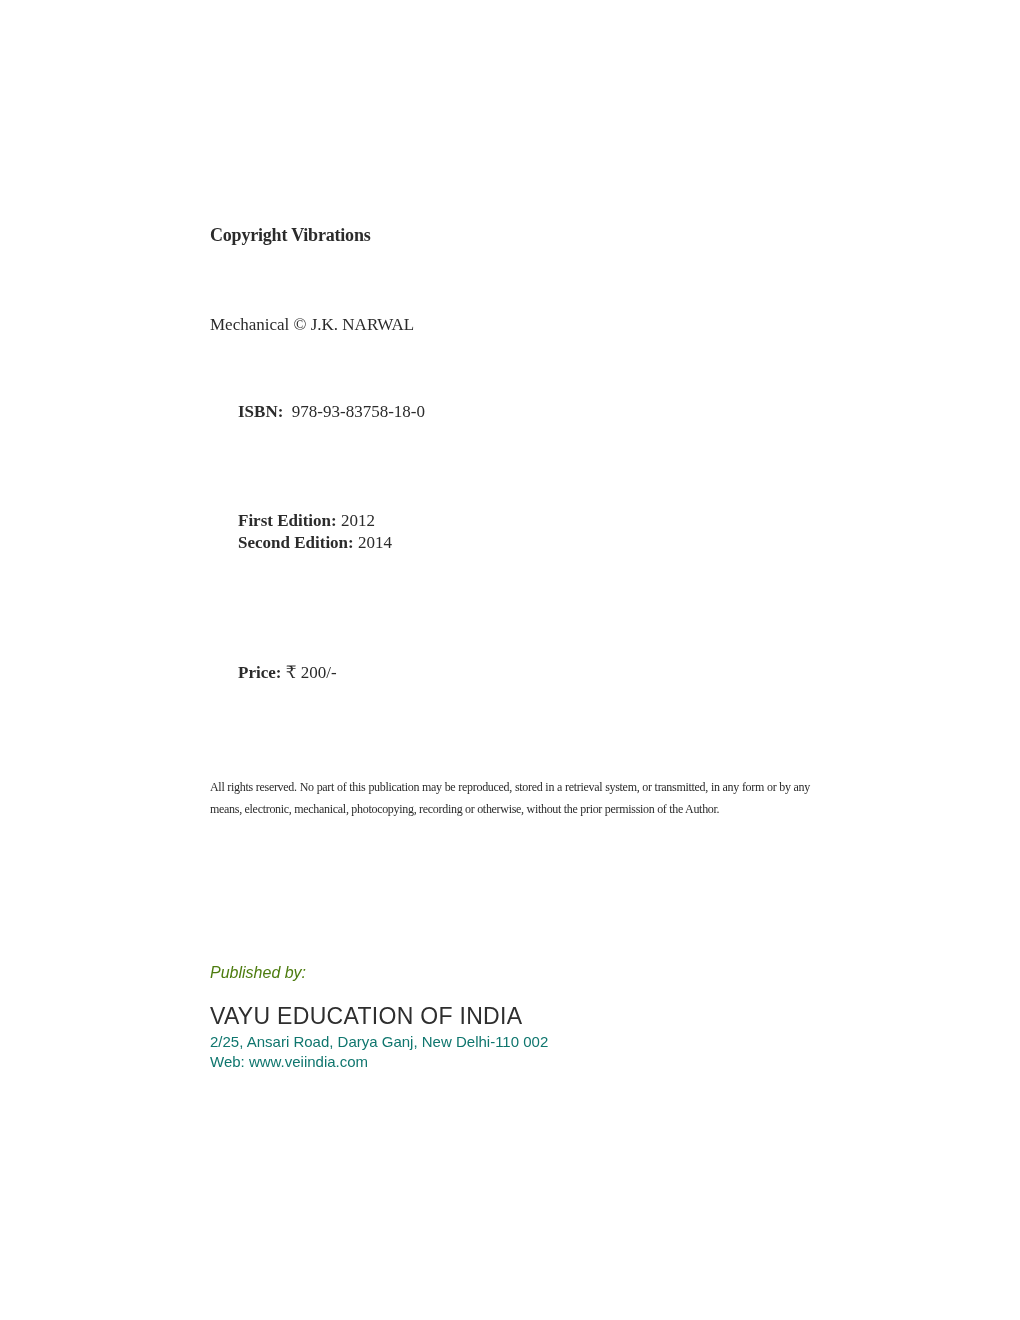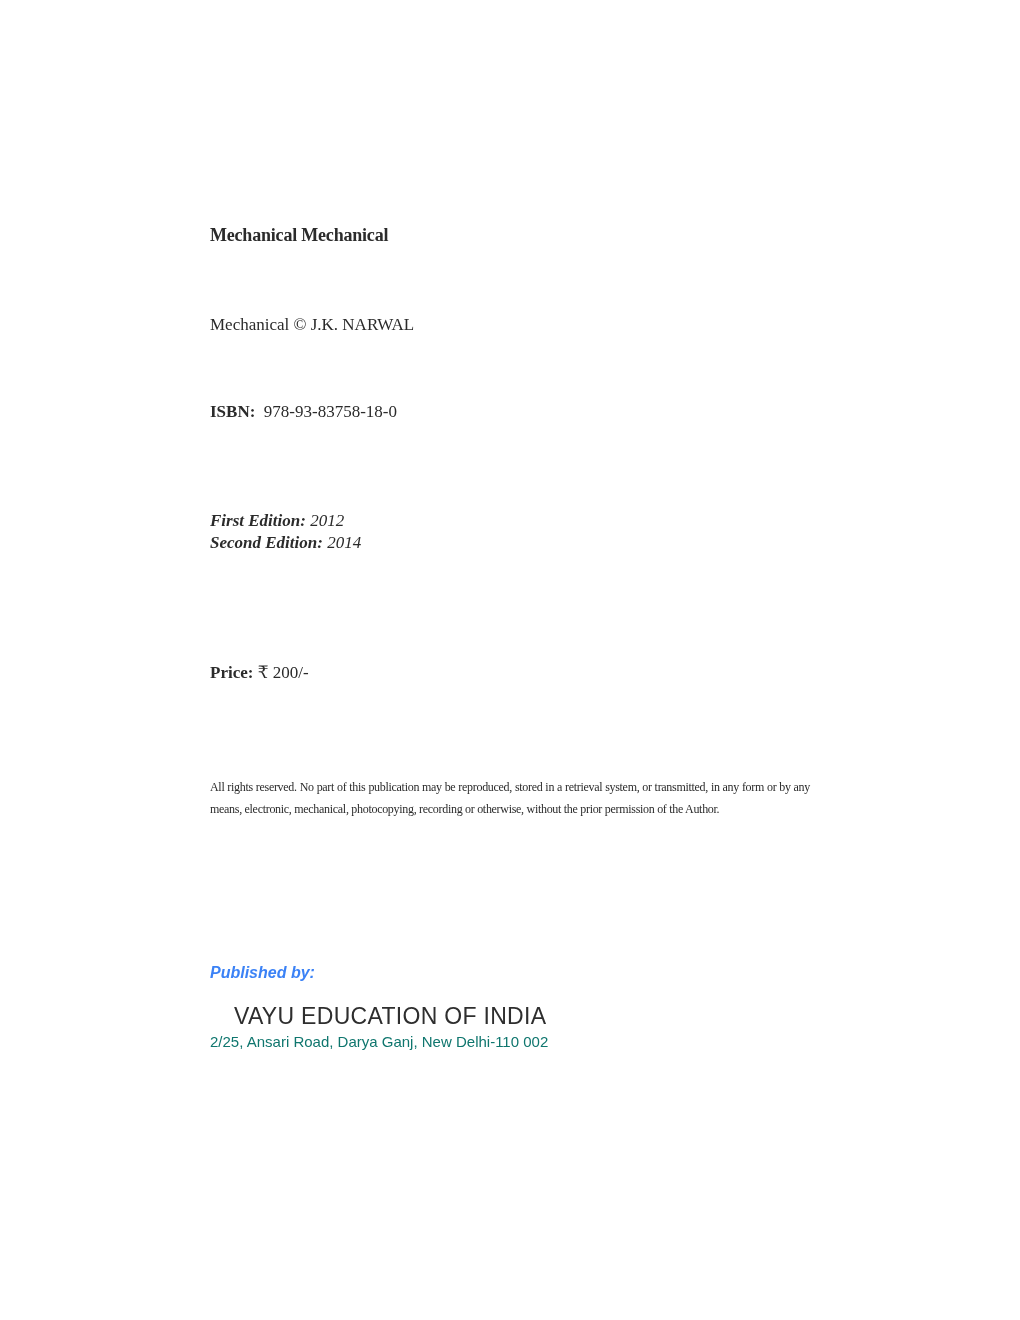--- a/index.html
+++ b/index.html
@@ -35,67 +35,66 @@
       font-size: 17px;
     }
     .isbn {
       top: 402px;
       font-size: 17px;
     }
     .isbn .label,
     .edition .label,
     .price .label {
       font-weight: bold;
+      margin-left: 28px;
     }
     .editions {
       top: 510px;
       font-size: 17px;
       line-height: 22px;
-      font-style: italic;
     }
     .price {
       top: 662px;
       font-size: 17px;
     }
     .rights {
       top: 776px;
       width: 600px;
       font-size: 12px;
       line-height: 22px;
       text-align: justify;
       letter-spacing: -0.3px;
     }
     .published-by {
       top: 964px;
       font-size: 16px;
-      font-weight: bold;
+      font-weight: normal;
       font-style: italic;
-      color: #3b82f6;
+      color: #4d7c0f;
     }
     .publisher-name {
       top: 1003px;
       font-size: 23px;
       color: #2e2e2e;
       letter-spacing: 0.3px;
-      margin-left: 24px;
     }
     .publisher-details {
       top: 1032px;
       font-size: 15px;
       line-height: 20px;
       color: #0f766e;
     }
     .publisher-details div {
       white-space: nowrap;
     }
   </style>
 </head>
 <body>
 
-<div class="abs serif title">Mechanical Mechanical</div>
+<div class="abs serif title">Copyright Vibrations</div>
 
 <div class="abs serif copyright">Mechanical © J.K. NARWAL</div>
 
 <div class="abs serif isbn">
   <span class="label">ISBN:</span>&nbsp;
   <span>978-93-83758-18-0</span>
 </div>
 
 <div class="abs serif editions">
   <div class="edition">
@@ -114,13 +113,14 @@
 </div>
 
 <div class="abs serif rights">All rights reserved. No part of this publication may be reproduced, stored in a retrieval system, or transmitted, in any form or by any means, electronic, mechanical, photocopying, recording or otherwise, without the prior permission of the Author.</div>
 
 <div class="abs sans published-by">Published by:</div>
 
 <div class="abs sans publisher-name">VAYU EDUCATION OF INDIA</div>
 
 <div class="abs sans publisher-details">
   <div>2/25, Ansari Road, Darya Ganj, New Delhi-110 002</div>
+  <div>Web: www.veiindia.com</div>
 </div>
 
 </body></html>

